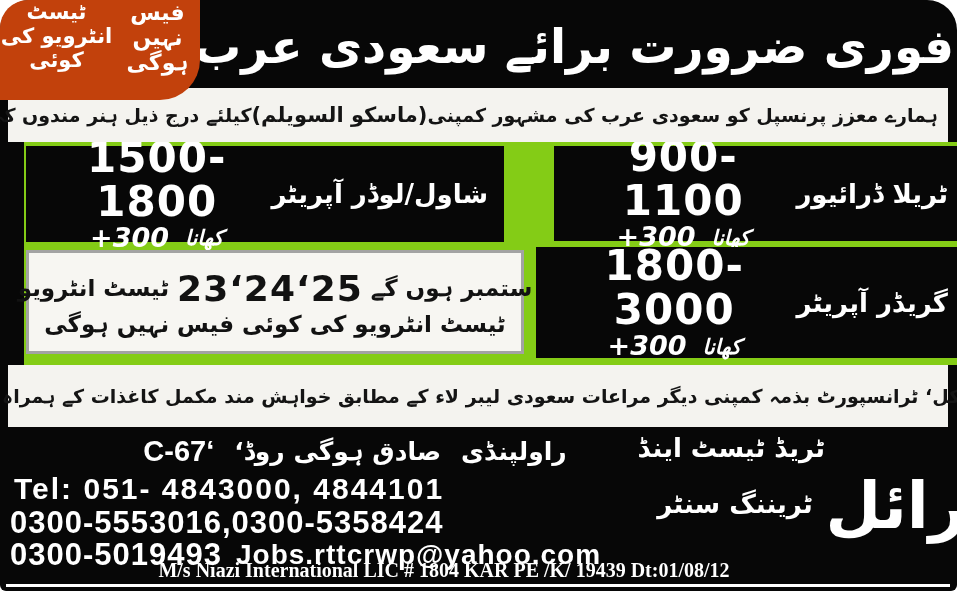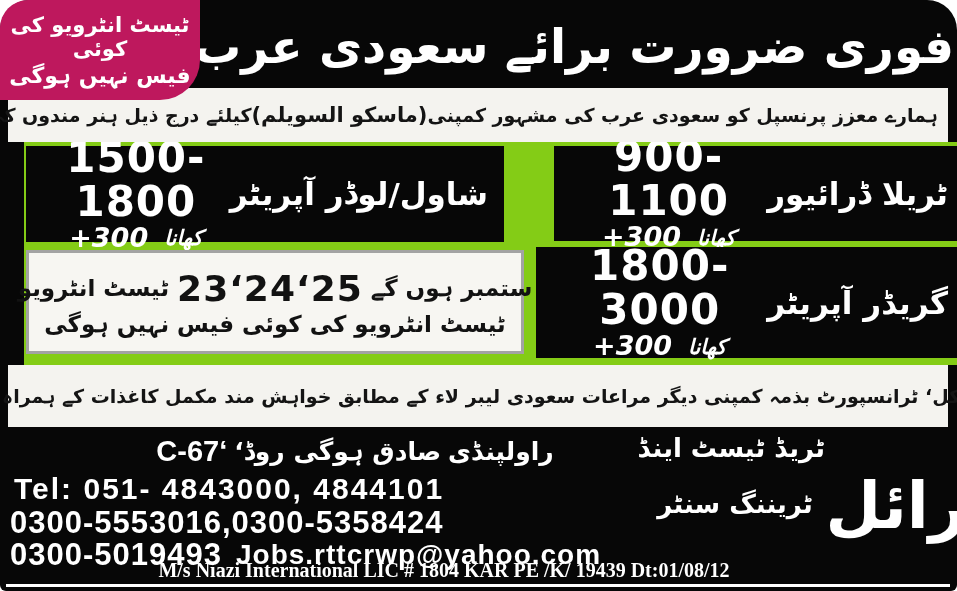--- a/index.html
+++ b/index.html
@@ -4,23 +4,23 @@
 <style>
   html,body{margin:0;padding:0;background:#ffffff;}
   .stage{position:relative;width:957px;height:591px;background:#ffffff;overflow:hidden;
          font-family:"DejaVu Sans",sans-serif;}
   .ad{position:absolute;inset:0;background:#070707;border-radius:30px 30px 6px 6px;}
 
   
   .main-title{position:absolute;left:190px;top:4px;width:756px;height:84px;
       display:flex;align-items:center;justify-content:flex-end;direction:rtl;
       color:#fff;font-weight:bold;font-size:47px;white-space:nowrap;padding-left:4px;}
-  .corner-note{position:absolute;left:0;top:0;width:200px;height:100px;background:#be185d;
+  .corner-note{position:absolute;left:0;top:0;width:200px;height:100px;background:#c2410c;
       border-radius:28px 0 40px 0;z-index:6;color:#fff;text-align:center;
-      display:flex;flex-direction:column;justify-content:center;gap:2px;}
+      display:flex;flex-direction:row;justify-content:center;gap:2px;}
   .corner-note .l1{font-size:21px;font-weight:bold;direction:rtl;}
   .corner-note .l2{font-size:22px;font-weight:bold;direction:rtl;}
 
   
   .subtitle-strip{position:absolute;left:8px;top:88px;width:940px;height:54px;background:#f4f3ef;
       display:flex;direction:rtl;align-items:center;justify-content:space-between;
       padding:0 10px 0 6px;box-sizing:border-box;color:#141414;white-space:nowrap;z-index:2;}
   .subtitle-strip .seg{font-size:19px;font-weight:600;}
   .subtitle-strip .company{font-size:21px;font-weight:bold;}
 
@@ -29,39 +29,39 @@
   .job-box{position:absolute;background:#070707;color:#fff;display:flex;direction:ltr;
       align-items:center;justify-content:space-between;box-sizing:border-box;padding:0 16px;}
   .box-loader{left:2px;top:4px;width:478px;height:96px;}
   .box-trailer{left:530px;top:4px;width:410px;height:95px;}
   .box-grader{left:512px;top:105px;width:428px;height:111px;}
   .salary{text-align:center;line-height:1.05;}
   .salary .range{font-weight:bold;font-size:42px;letter-spacing:1px;font-family:"DejaVu Sans",sans-serif;}
   .salary .allow-row{display:flex;direction:ltr;align-items:center;justify-content:center;gap:16px;font-style:italic;}
   .salary .allow{font-weight:bold;font-size:27px;}
   .salary .allow-note{font-size:21px;font-weight:bold;direction:rtl;}
-  .job-title{font-weight:bold;font-size:31px;direction:rtl;white-space:nowrap;}
+  .job-title{font-weight:bold;font-size:26px;direction:rtl;white-space:nowrap;}
 
   .box-dates{position:absolute;left:2px;top:108px;width:498px;height:104px;background:#f7f6f2;
       border:3px solid #a3a3a3;box-sizing:border-box;color:#121212;
       display:flex;flex-direction:column;align-items:center;justify-content:center;gap:2px;}
   .dates-row{display:flex;direction:ltr;align-items:center;gap:8px;white-space:nowrap;}
   .dates-row .seg{font-size:23px;font-weight:600;direction:rtl;}
   .dates-row .nums{font-size:36px;font-weight:bold;letter-spacing:1px;}
   .nofee-row{font-size:23px;font-weight:600;direction:rtl;white-space:nowrap;}
 
   
   .benefits-strip{position:absolute;left:8px;top:365px;width:940px;height:62px;background:#f4f3ef;
       display:flex;align-items:center;justify-content:center;direction:rtl;color:#141414;
       font-size:19px;font-weight:600;white-space:nowrap;z-index:2;}
 
   
   .bottom{position:absolute;left:0;top:427px;width:957px;height:164px;color:#fff;}
   .address-row{position:absolute;left:60px;top:3px;width:590px;height:42px;
-      display:flex;direction:ltr;align-items:center;justify-content:center;gap:7px;white-space:nowrap;}
+      display:flex;direction:ltr;align-items:center;justify-content:center;gap:20px;white-space:nowrap;}
   .address-row .unit{font-family:"Liberation Sans",sans-serif;font-weight:bold;font-size:29px;}
   .address-row .seg{font-size:25px;font-weight:bold;direction:rtl;}
   .agency-type-1{position:absolute;left:645px;top:6px;width:180px;text-align:center;
       font-size:26px;font-weight:bold;direction:rtl;white-space:nowrap;}
   .agency-type-2{position:absolute;left:645px;top:62px;width:180px;text-align:center;
       font-size:26px;font-weight:bold;direction:rtl;white-space:nowrap;}
   .agency-name{position:absolute;left:838px;top:0px;width:115px;height:158px;
       display:flex;align-items:center;justify-content:center;
       font-size:64px;font-weight:bold;direction:rtl;}
   .tel-1{position:absolute;left:14px;top:45px;font-family:"Liberation Sans",sans-serif;

